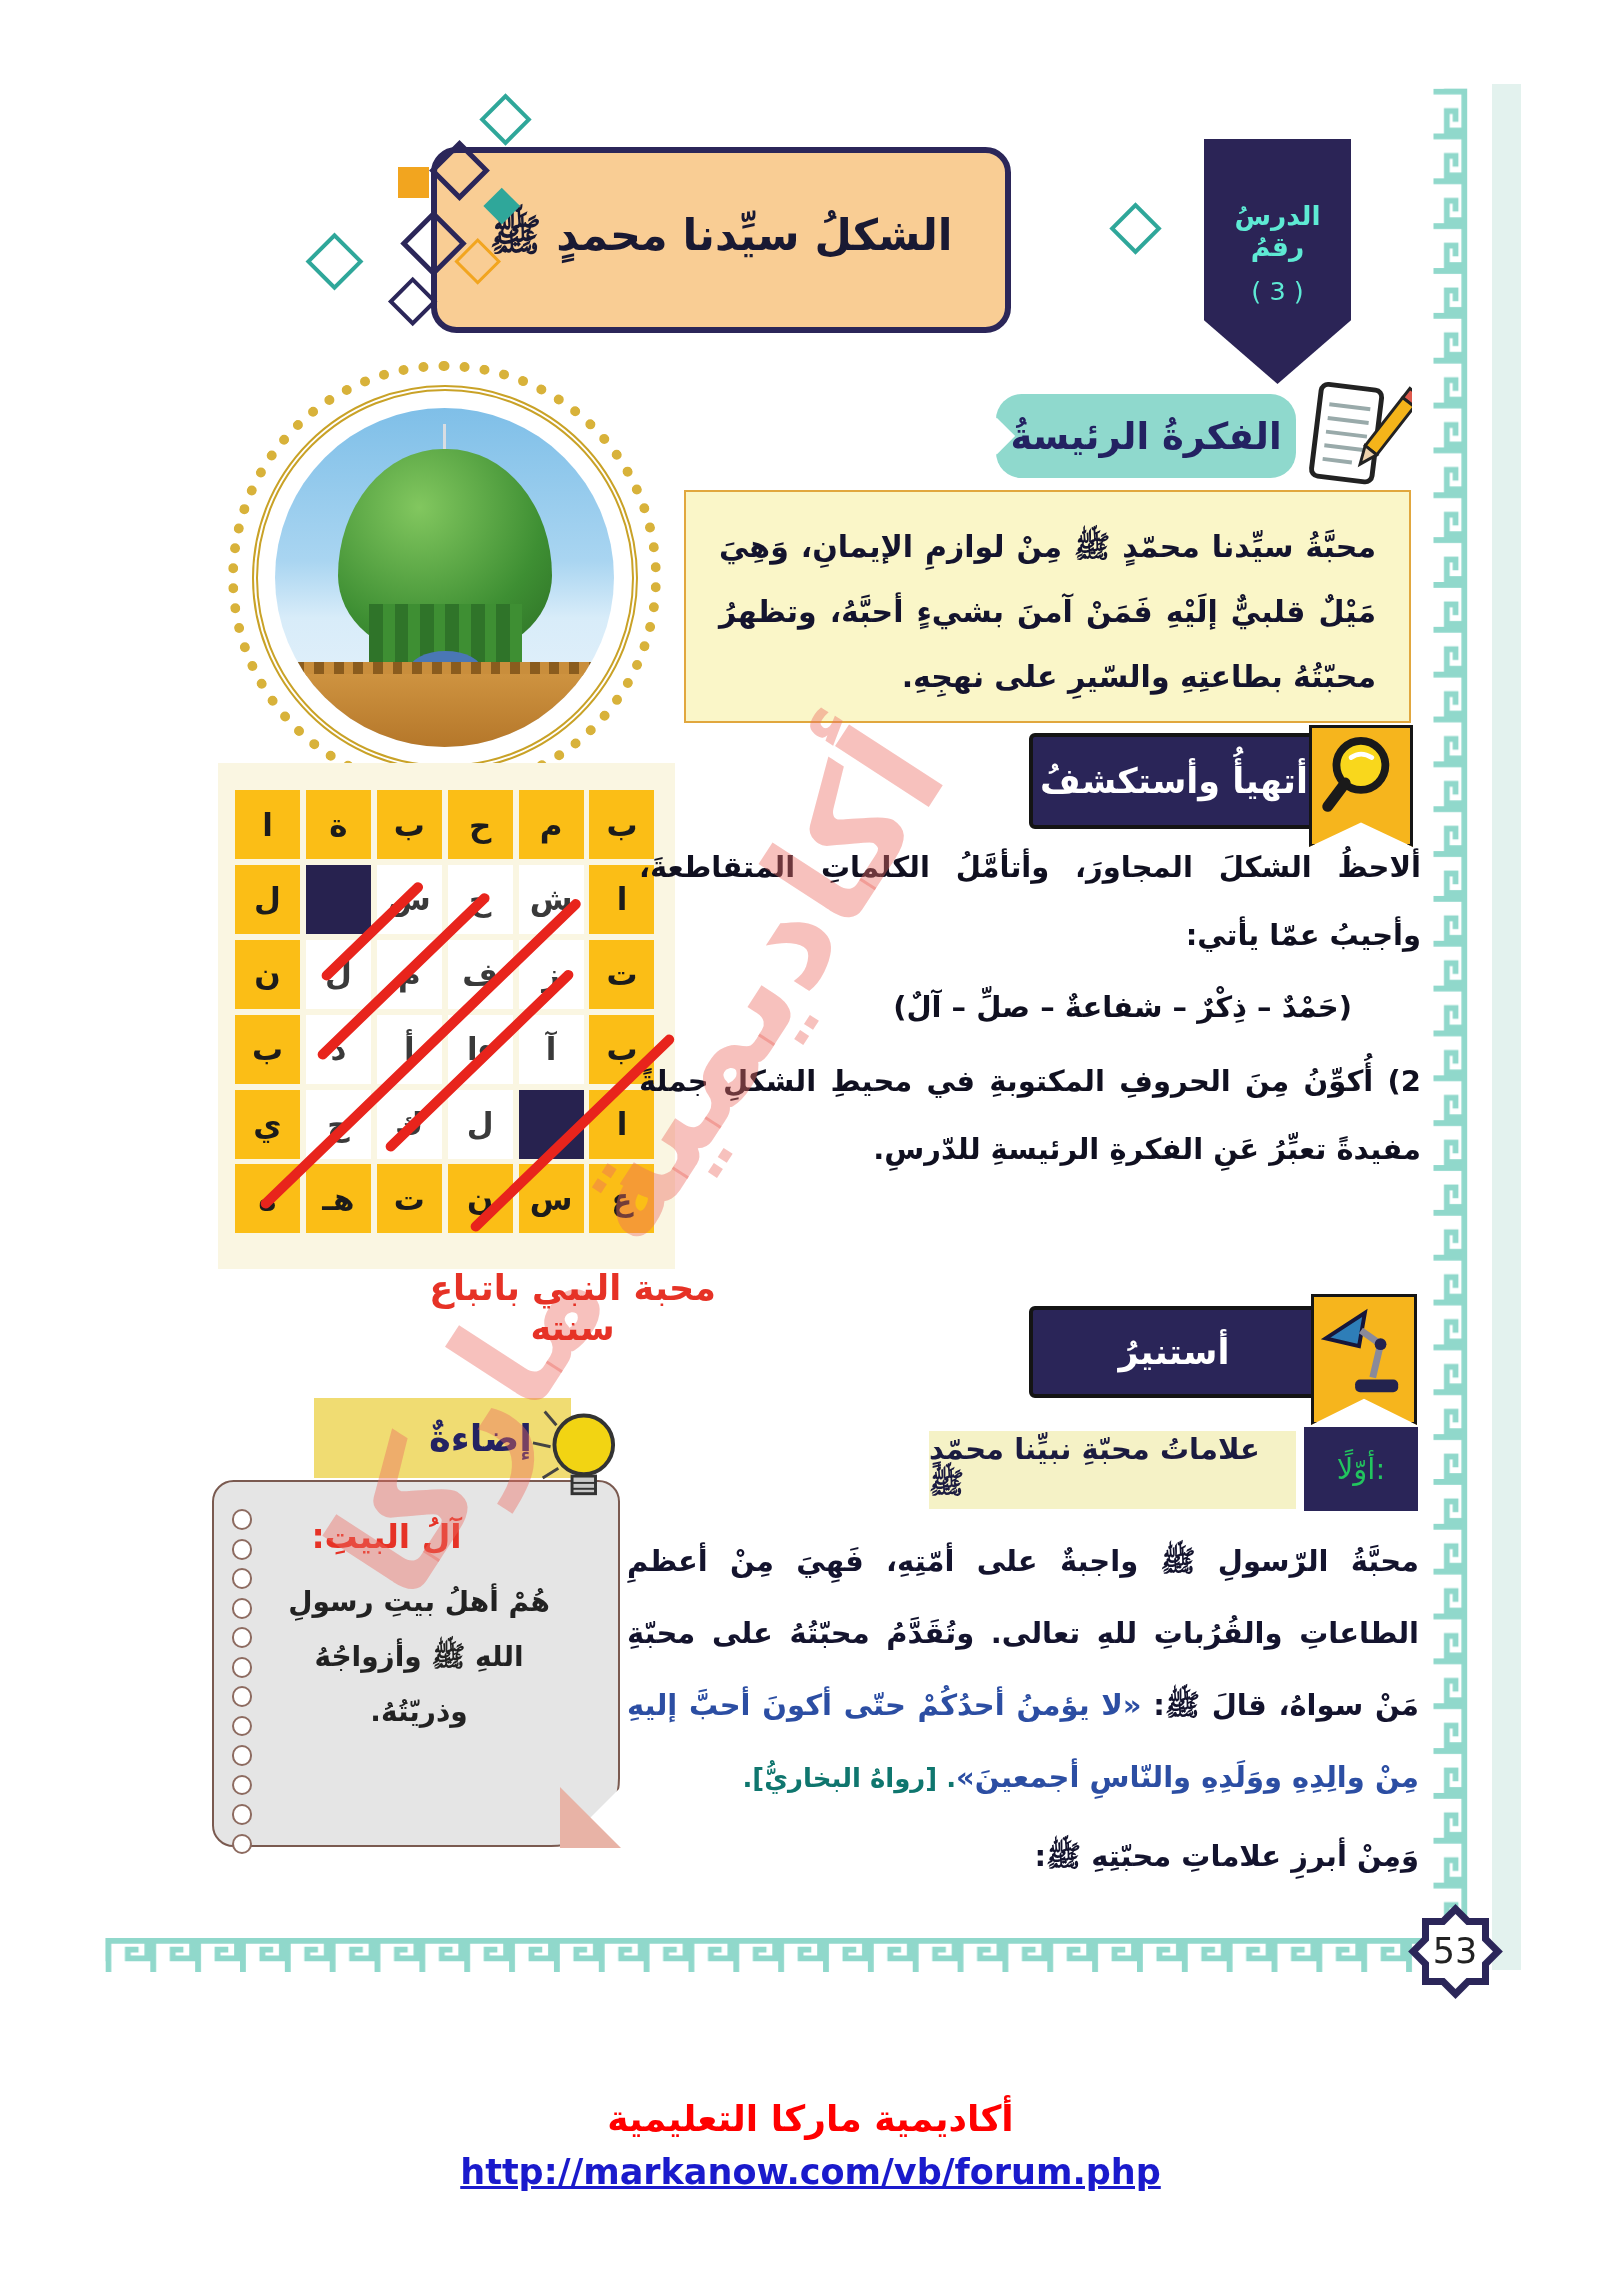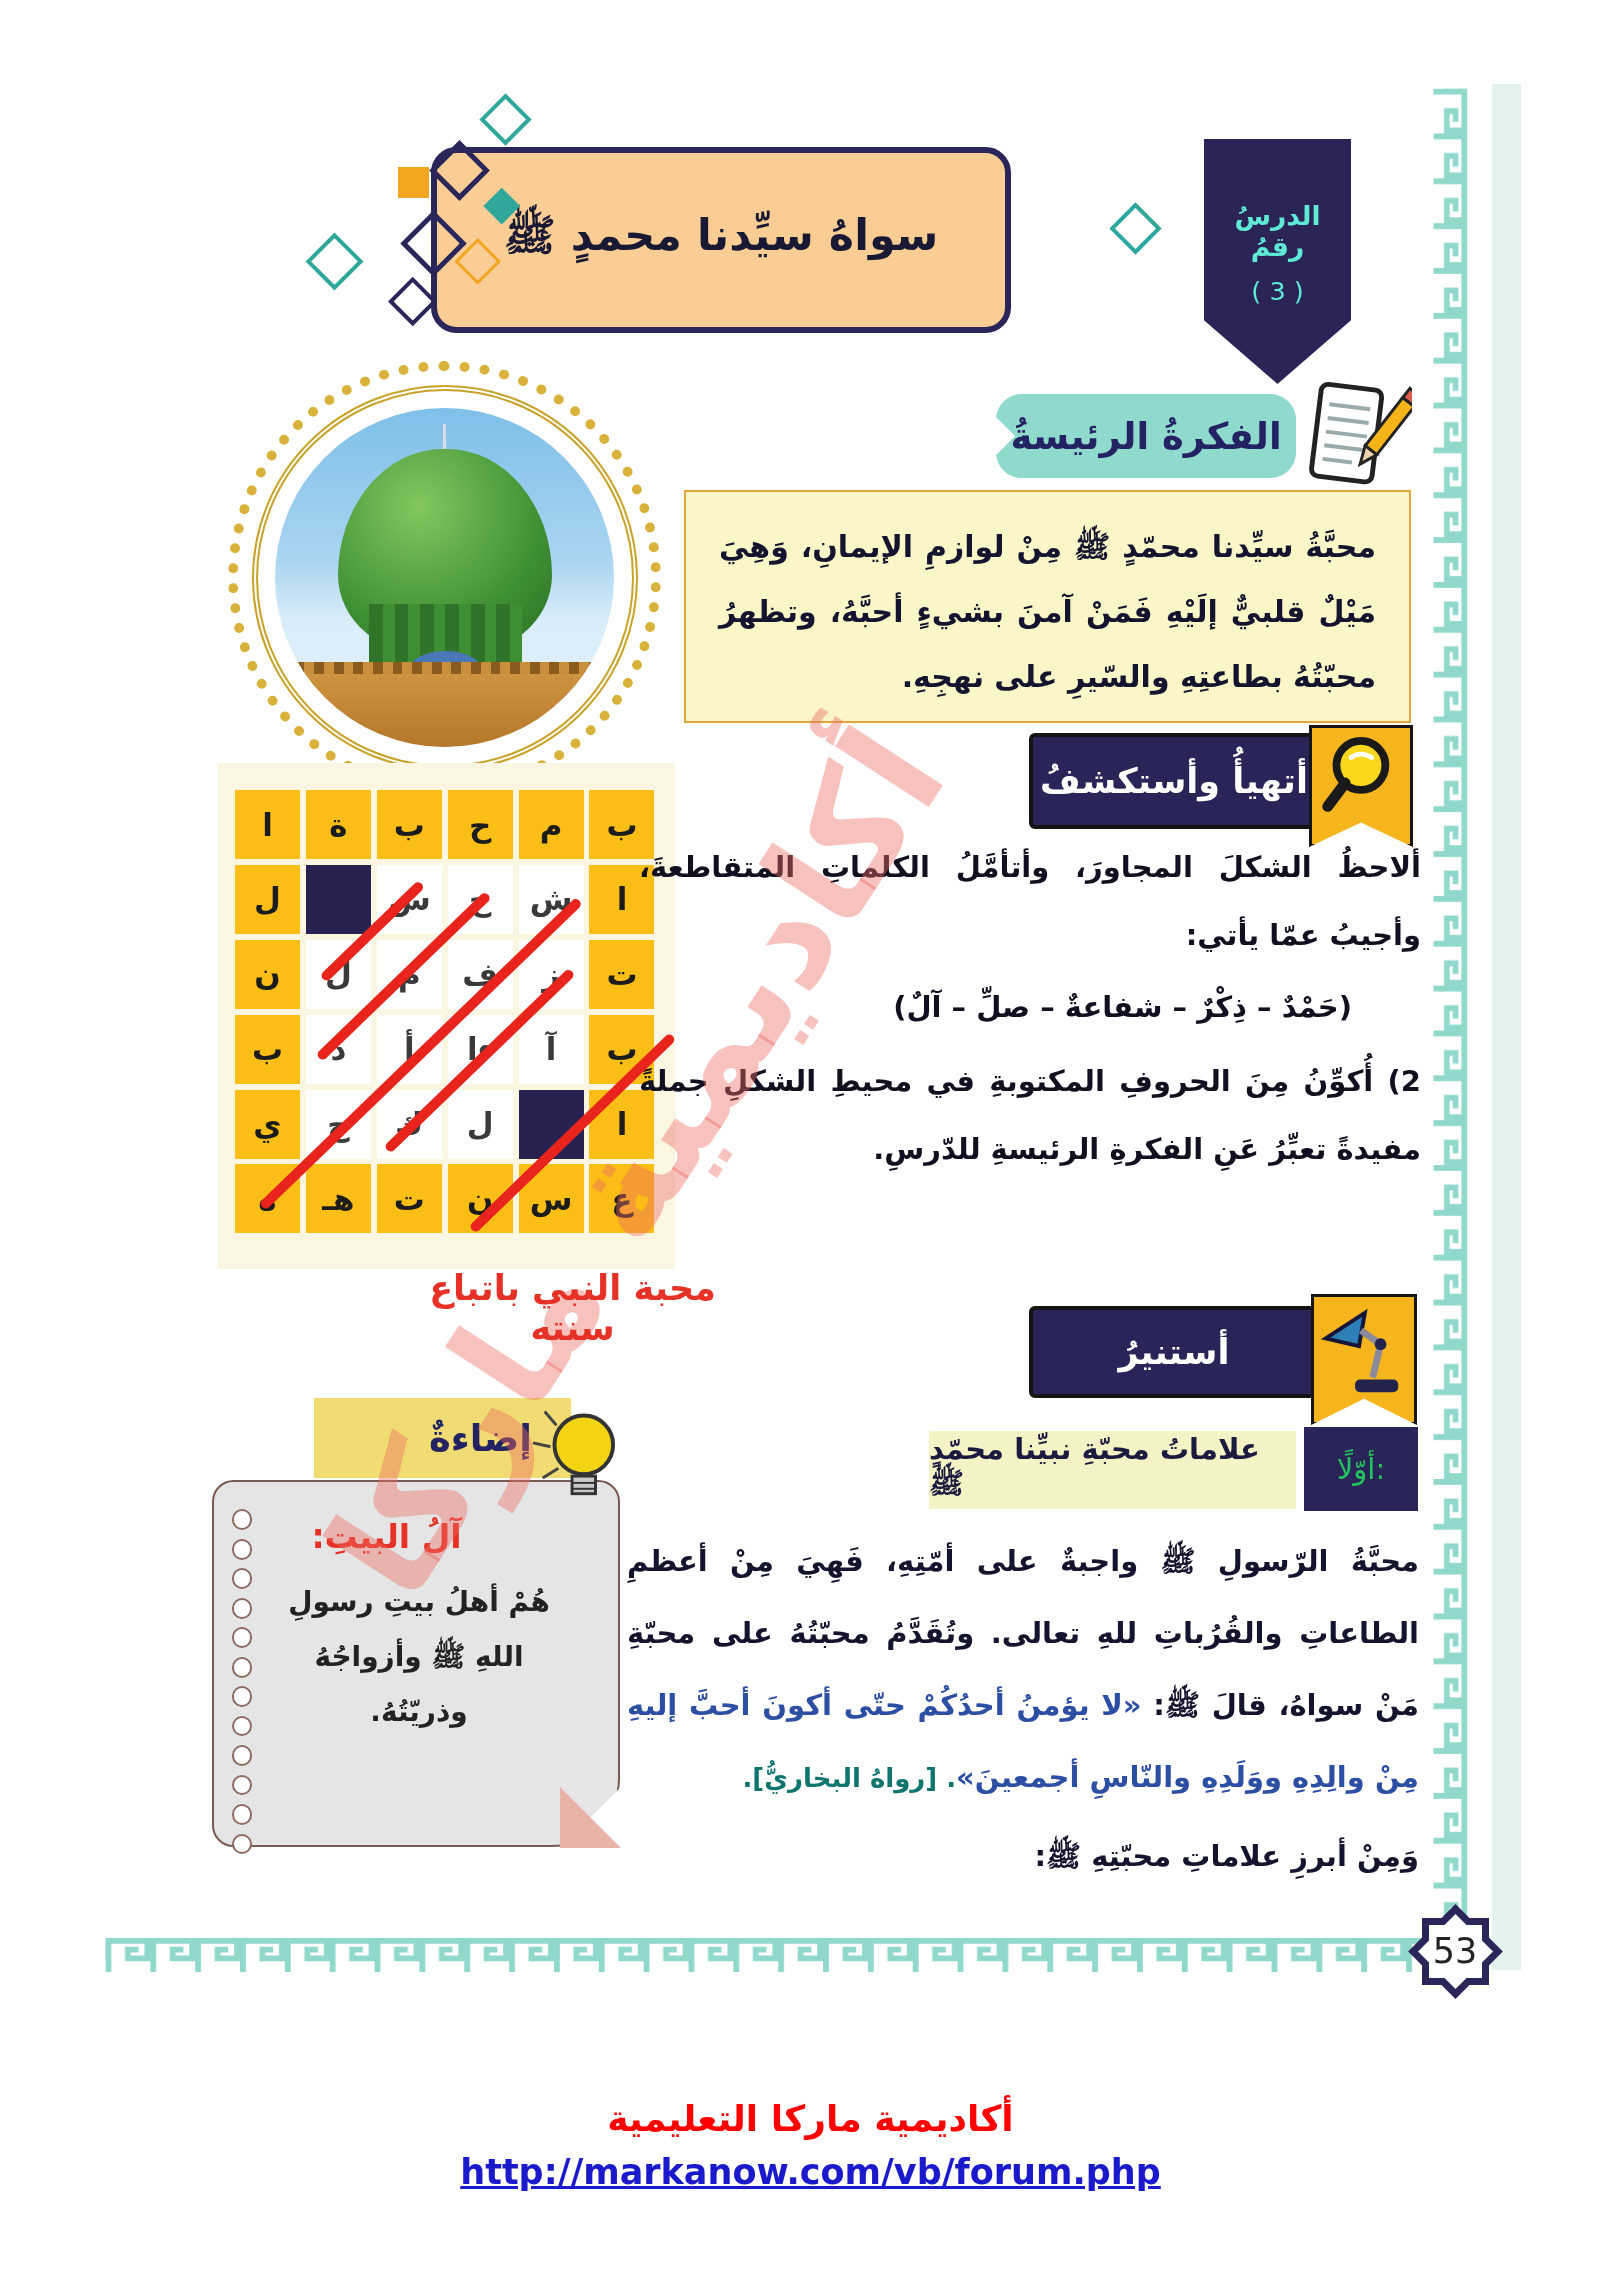--- a/index.html
+++ b/index.html
@@ -163,21 +163,21 @@
       <defs>
           <pattern id="mkh" width="46" height="40" patternUnits="userSpaceOnUse">
         <path d="M3 40 V8 H43 V26 H23 V17 H34" fill="none" stroke="#90D8CB" stroke-width="6"></path>
       </pattern>
         </defs>
       <rect width="1356" height="40" fill="url(#mkh)"></rect>
     </svg>
   </div>
 
   <div class="abs title-banner">
-    <span class="t">سواهُ سيِّدنا محمدٍ ﷺ</span>
+    <span class="t">الشكلُ سيِّدنا محمدٍ ﷺ</span>
   </div>
   <div class="orn d" style="left:487px;top:101px;width:29px;height:29px;border-width:4.9px;border-color:#2FA79A;"></div>
   <div class="orn d" style="left:438px;top:149px;width:33px;height:33px;border-width:5.9px;border-color:#2B2659;"></div>
   <div class="orn sq" style="left:398px;top:167px;width:31px;height:31px;"></div>
   <div class="orn fd" style="left:489px;top:193px;width:25.5px;height:25.5px;"></div>
   <div class="orn d" style="left:410px;top:220px;width:37px;height:37px;border-width:5.9px;border-color:#2B2659;"></div>
   <div class="orn d" style="left:314px;top:241px;width:33px;height:33px;border-width:4.9px;border-color:#2FA79A;"></div>
   <div class="orn d" style="left:461px;top:245px;width:27.4px;height:27.4px;border-width:3.9px;border-color:#F2A51F;"></div>
   <div class="orn d" style="left:395px;top:284px;width:27.4px;height:27.4px;border-width:4.9px;border-color:#2B2659;"></div>
   <div class="orn d" style="left:1117px;top:210px;width:29px;height:29px;border-width:4.9px;border-color:#2FA79A;"></div>

